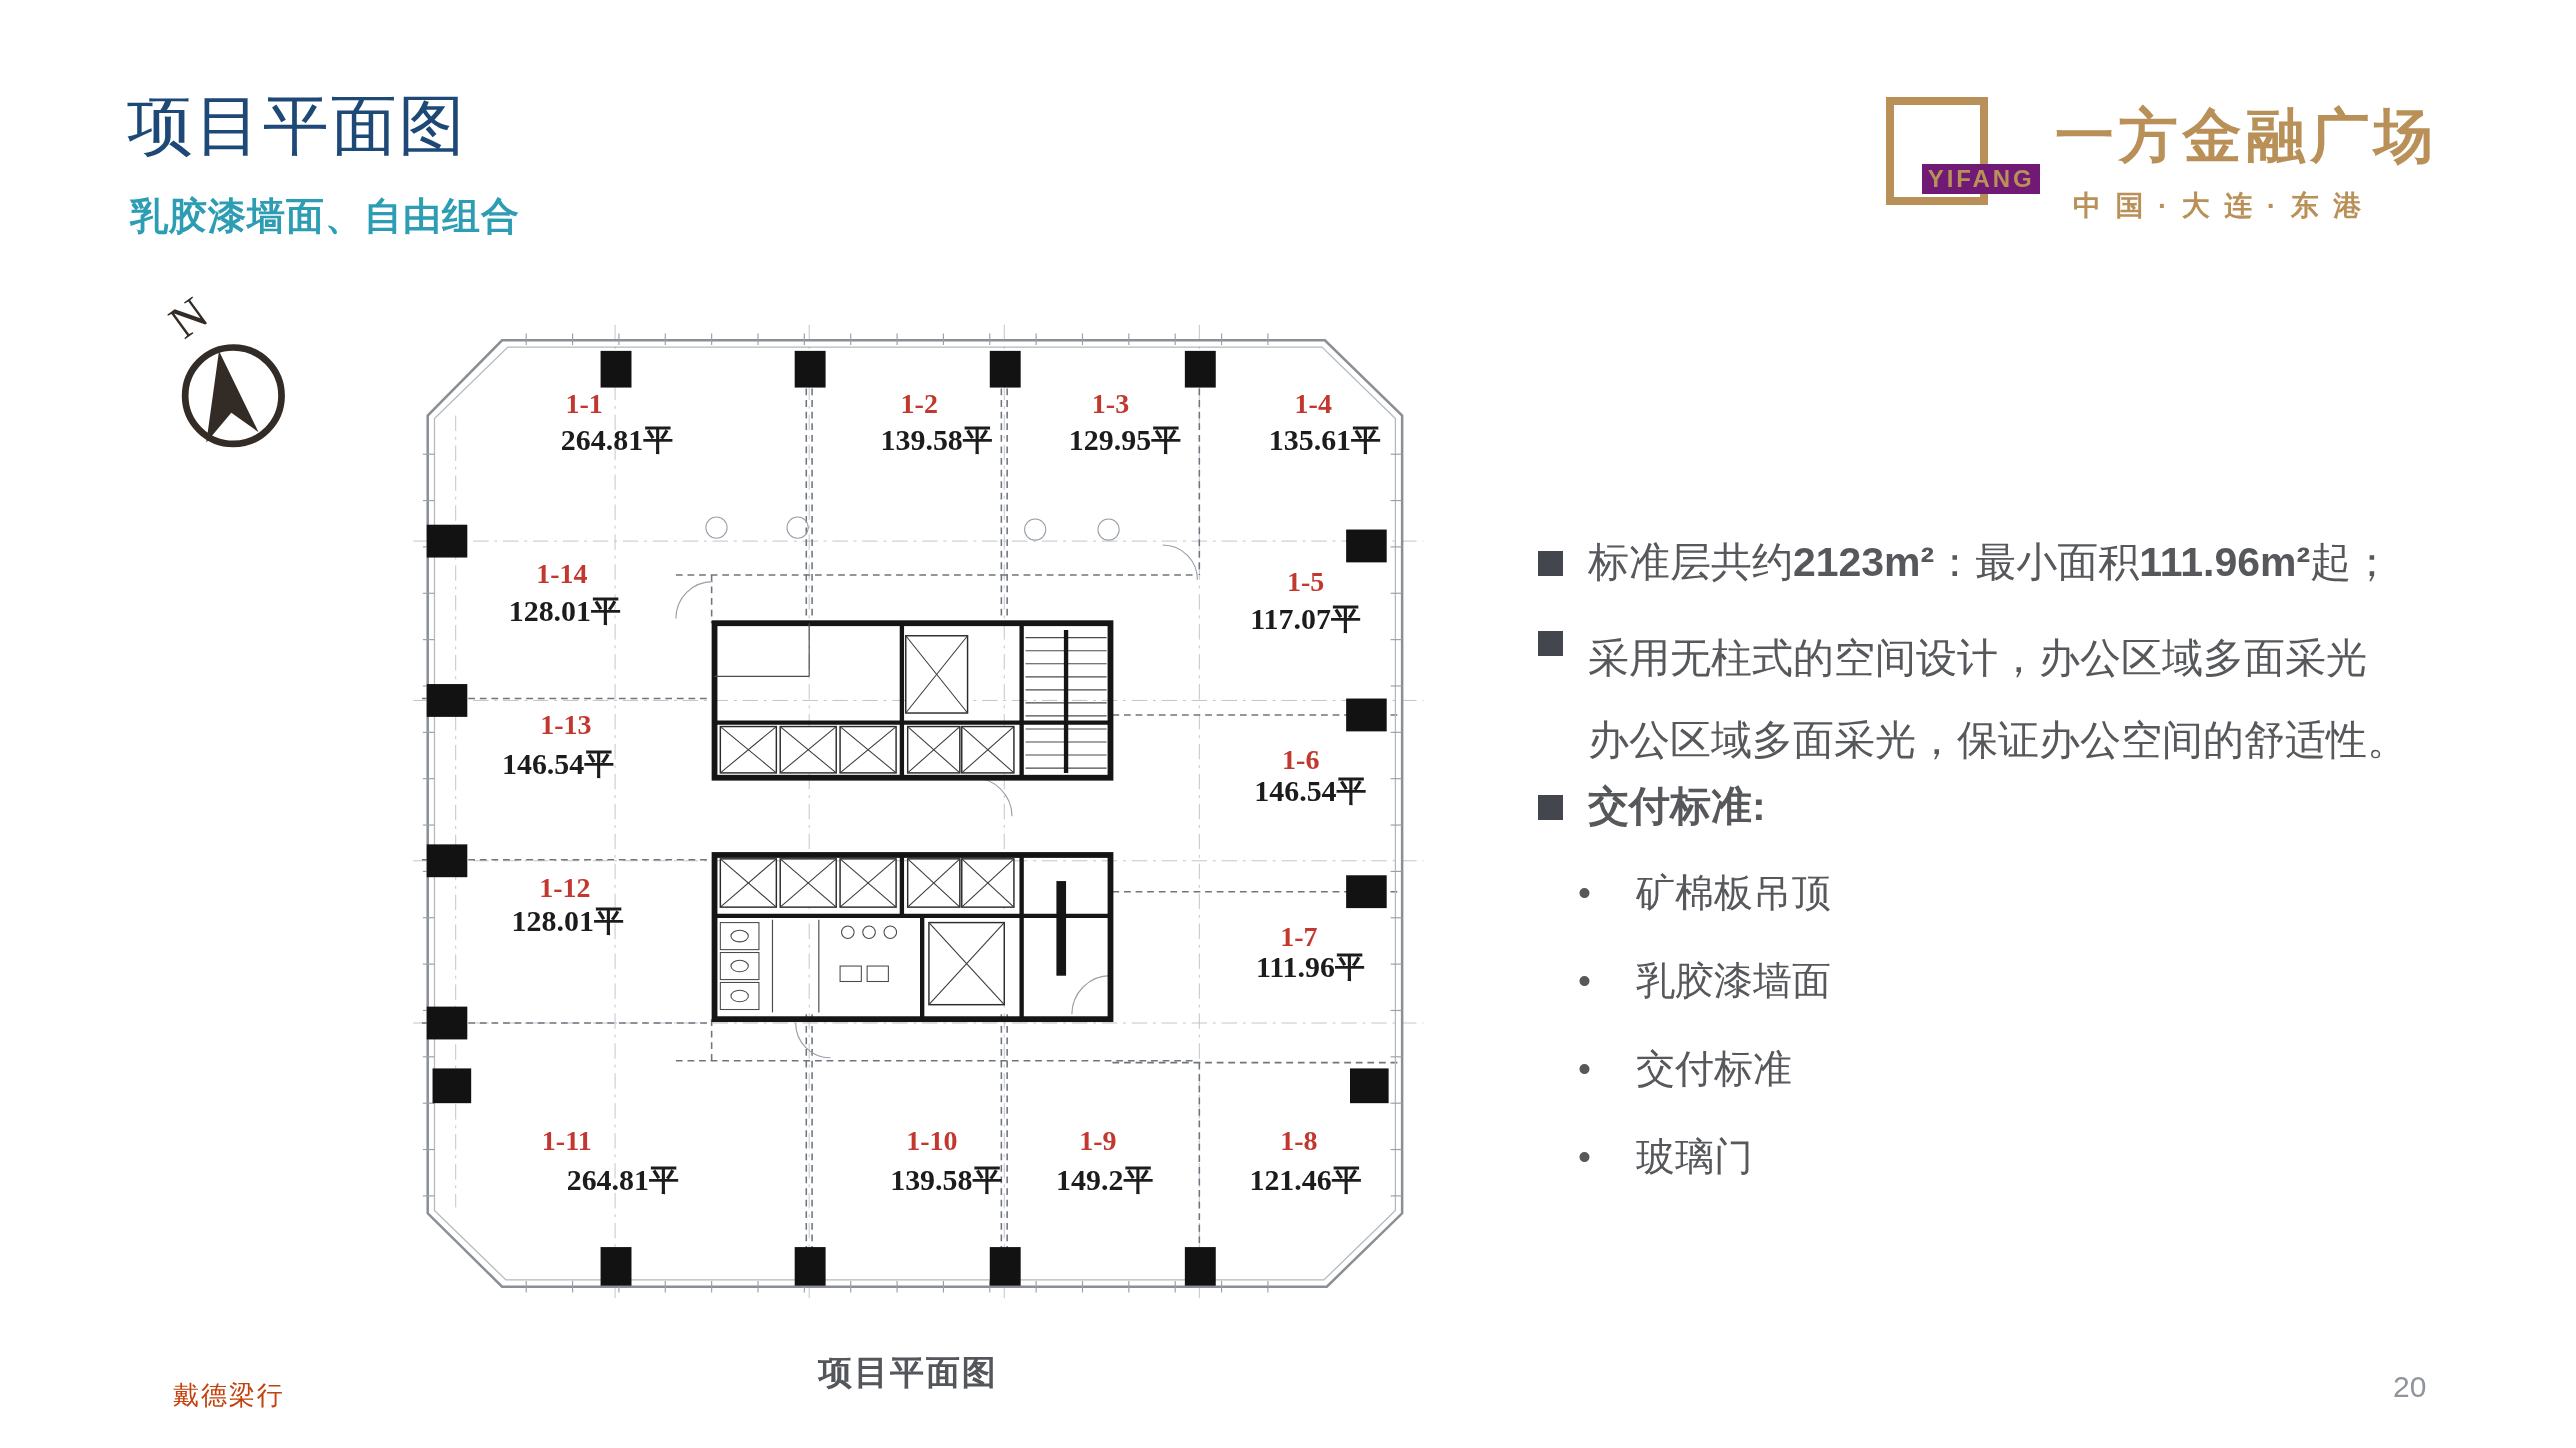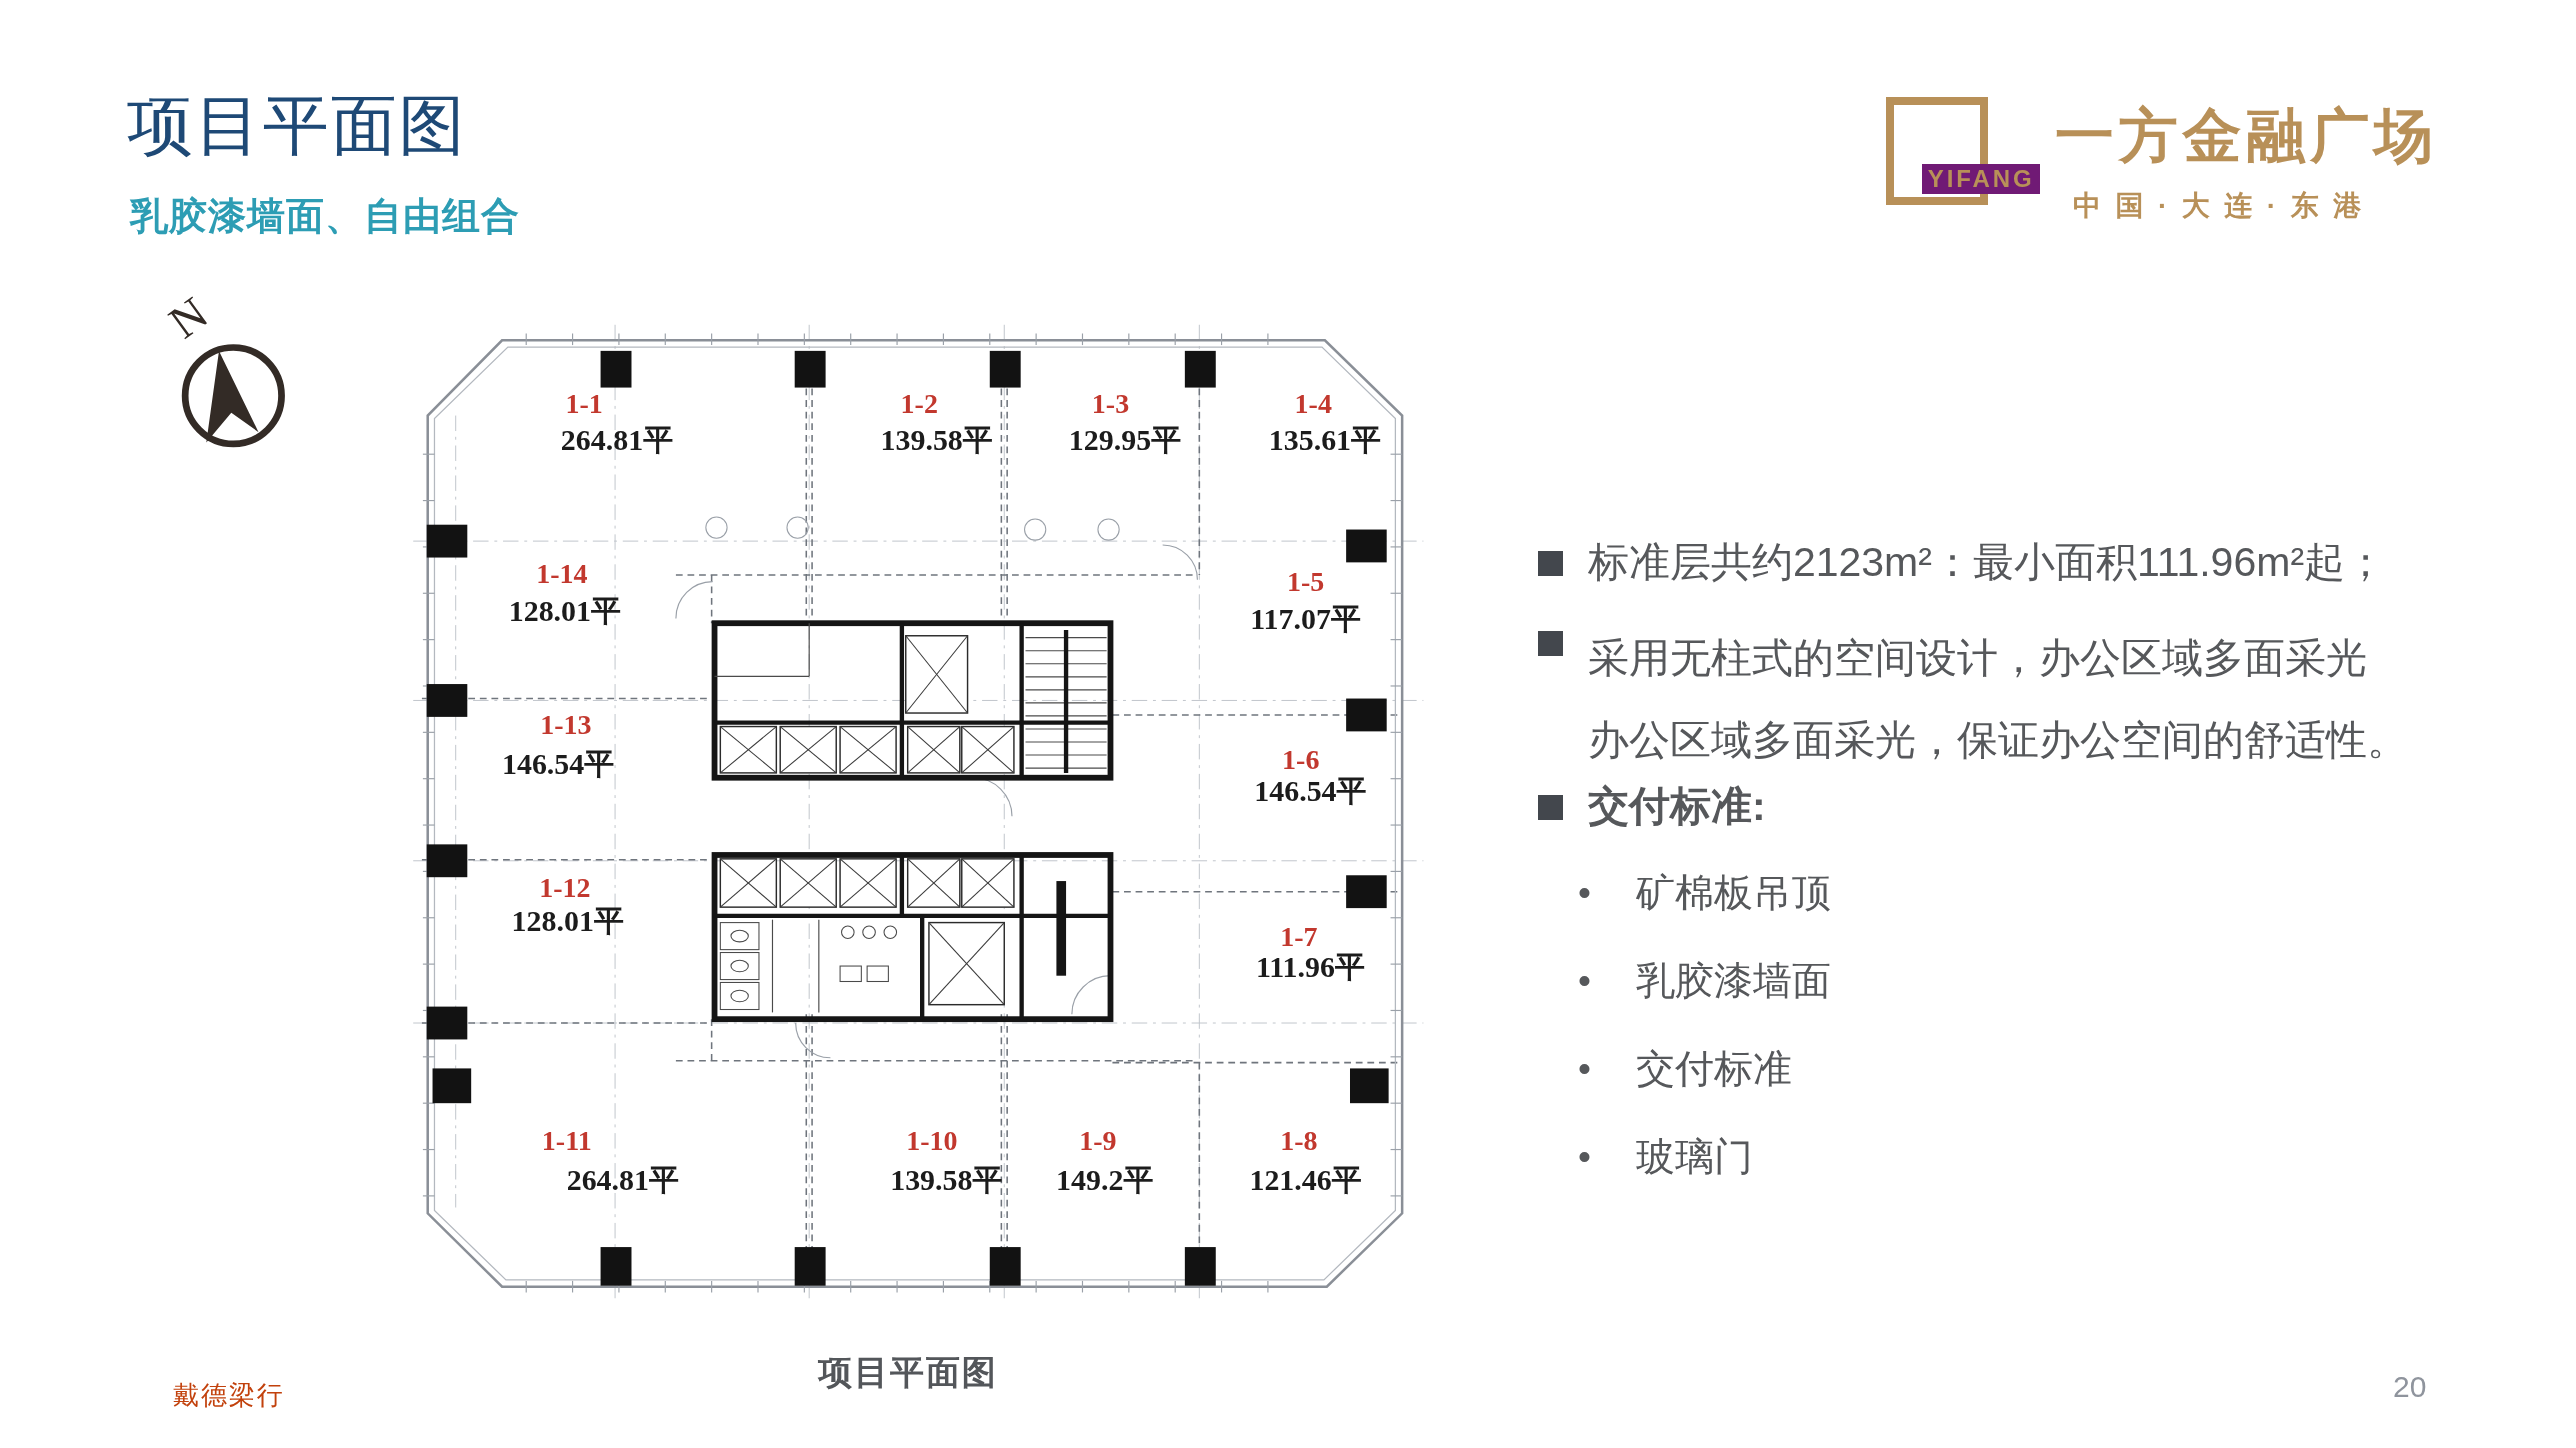--- a/index.html
+++ b/index.html
@@ -24,21 +24,21 @@
   .logo-name{position:absolute;left:2055px;top:97px;font-size:59px;font-weight:800;
          color:var(--c-gold);letter-spacing:4.8px;}
   .logo-tagline{position:absolute;left:2073px;top:187px;font-size:28px;font-weight:600;
          color:var(--c-gold);letter-spacing:14.5px;}
 
   
   .notes{position:absolute;left:1536px;top:537px;width:966px;color:var(--c-gray);}
   .note-row{display:flex;align-items:flex-start;}
   .sq{flex:0 0 auto;width:25px;height:25px;background:var(--c-bullet);margin:13.5px 25px 0 1.9px;}
   .note-text{margin:0;font-size:41px;line-height:1.25;color:var(--c-gray);}
-  .note-text b{font-weight:400;margin-top:41px;}
+  .note-text b{font-weight:700;margin-top:41px;}
   .note2 .note-text{line-height:2.0;}
   .note-row.b1{margin-bottom:29px;}
   .delivery-head{}
   .delivery-head .note-text{font-weight:800;}
   .delivery-list{margin-top:33px;}
   .d-item{display:flex;align-items:center;margin-bottom:34px;}
   .dot{flex:0 0 auto;width:58px;margin-left:42px;font-size:37px;color:var(--c-gray);}
   .d-label{font-size:39px;color:var(--c-gray);}
 
   

